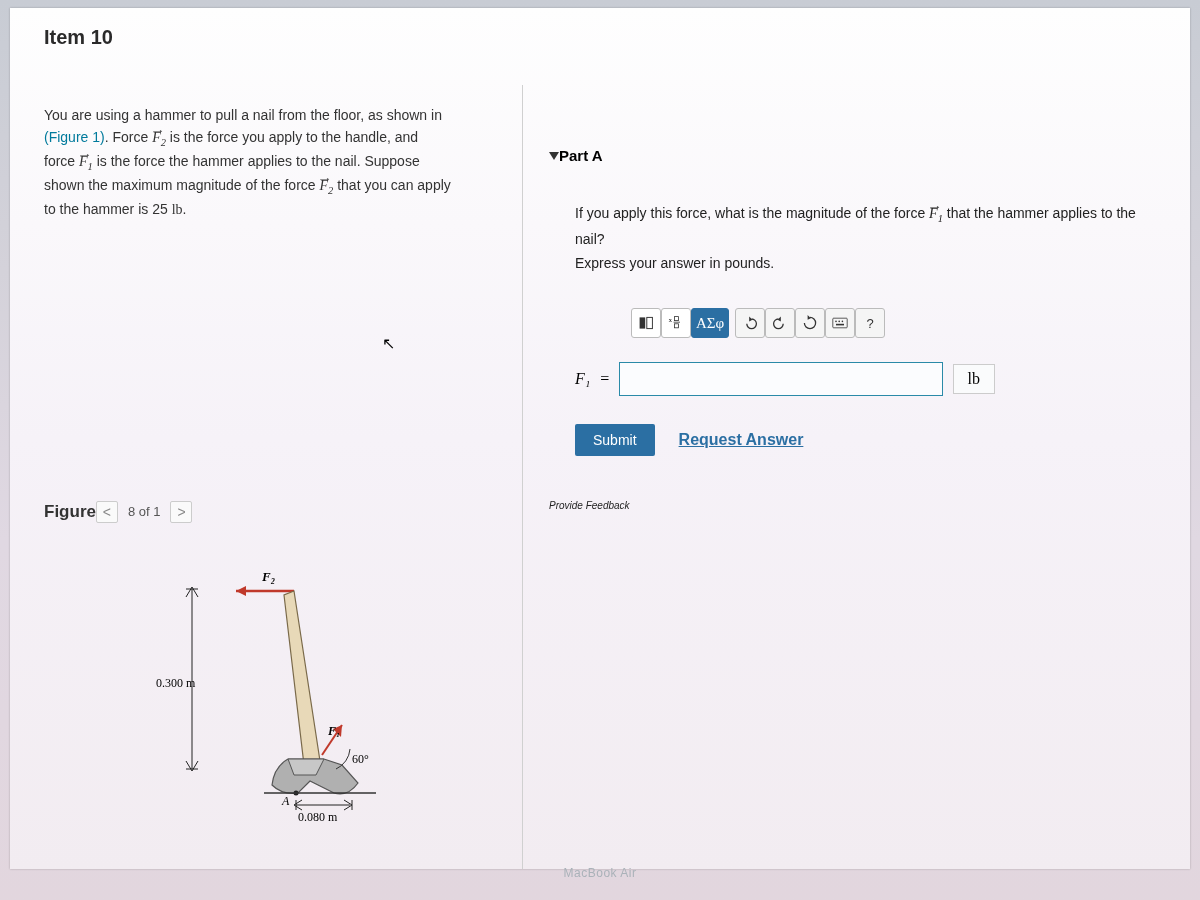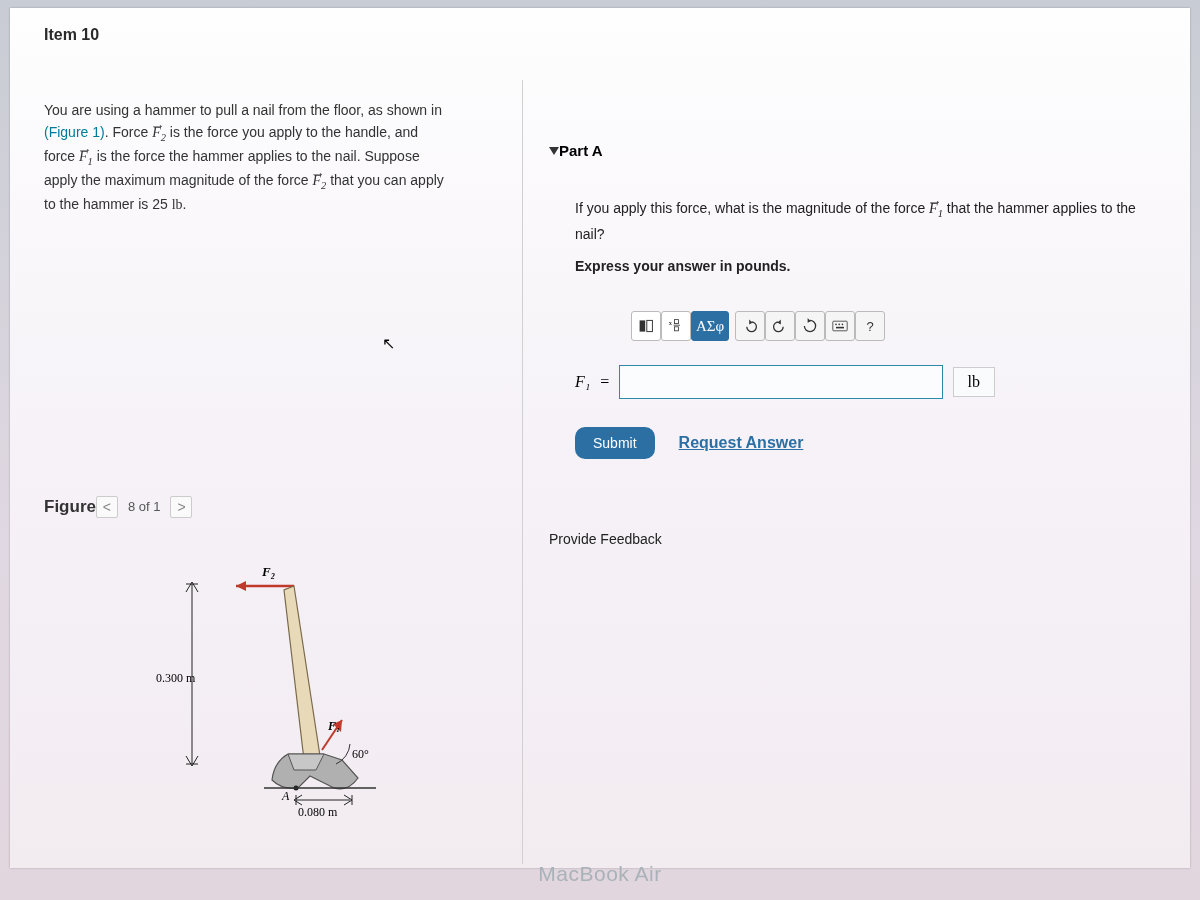--- a/index.html
+++ b/index.html
@@ -14,21 +14,21 @@
     .page {
       background: #fff;
       margin: 8px 10px 0 10px;
       min-height: 860px;
       box-shadow: 0 0 2px rgba(0,0,0,0.25);
       position: relative;
       background: linear-gradient(180deg, #fefefe 0%, #f6f2f8 50%, #f2ecf1 100%);
     }
     .item-title {
       padding: 18px 4px 0 34px;
-      font-size: 16px;
+      font-size: 20px;
       font-weight: bold;
       color: #2a2a2a;
     }
     .content {
       display: flex;
       margin-top: 36px;
     }
     .left {
       width: 513px;
       border-right: 1px solid #d0d0d0;
@@ -92,21 +92,21 @@
       border-right: 5px solid transparent;
       border-top: 8px solid #333;
     }
     .part-title { font-weight: bold; font-size: 15px; }
     .question {
       margin: 38px 0 0 32px;
       font-size: 14px;
       line-height: 1.6;
       color: #222;
     }
-    .instr { font-weight: bold; margin-top: 10px; }
+    .instr { font-weight: normal; margin-top: 2px; }
     .answer-box {
       margin: 28px 0 0 32px;
       width: 420px;
     }
     .toolbar {
       display: flex;
       align-items: center;
       gap: 0;
       padding: 6px 8px;
       width: 360px;
@@ -155,42 +155,43 @@
       display: flex;
       align-items: center;
       gap: 24px;
     }
     .submit-btn {
       background: #2b6fa3;
       color: #fff;
       border: none;
       padding: 8px 18px;
       font-size: 14px;
-      border-radius: 10px;
+      border-radius: 2px;
       cursor: pointer;
     }
     .req-link {
       color: #2b6fa3;
       font-size: 16px;
       font-weight: bold;
       text-decoration: underline;
       cursor: pointer;
     }
     .feedback {
-      margin: 72px 0 0 6px;
-      font-size: 14px;
+      margin: 44px 0 0 6px;
+      font-size: 10px;
       color: #222;
       cursor: pointer;
+      font-style: italic;
     }
     .mac {
       position: absolute;
-      bottom: 14px;
+      bottom: 20px;
       width: 100%;
       text-align: center;
-      font-size: 21px;
+      font-size: 12px;
       color: #aab2b9;
       font-weight: 300;
       letter-spacing: 0.5px;
     }
     .cursor {
       position: absolute;
       left: 372px; top: 326px;
       font-size: 16px;
       color: #000;
       pointer-events: none;
@@ -203,21 +204,21 @@
 
   <div class="item-title">Item 10</div>
 
   <div class="content">
 
     <div class="left">
       <div class="problem-text">
         <span>You are using a hammer to pull a nail from the floor, as shown in</span><br>
         <span class="link">(Figure 1)</span><span>. Force </span><span class="fvec"><span>F</span><span class="sub">2</span></span><span> is the force you apply to the handle, and</span><br>
         <span>force </span><span class="fvec"><span>F</span><span class="sub">1</span></span><span> is the force the hammer applies to the nail. Suppose</span><br>
-        <span>apply the maximum magnitude of the force </span><span class="fvec"><span>F</span><span class="sub">2</span></span><span> that you can apply</span><br>
+        <span>shown the maximum magnitude of the force </span><span class="fvec"><span>F</span><span class="sub">2</span></span><span> that you can apply</span><br>
         <span>to the hammer is 25 </span><span class="serif">lb</span><span>.</span>
       </div>
 
       <div class="figure-header">
         <div class="figure-label">Figure</div>
         <div class="pager">
           <div class="chev">&lt;</div>
           <span>8 of 1</span>
           <div class="chev">&gt;</div>
         </div>

